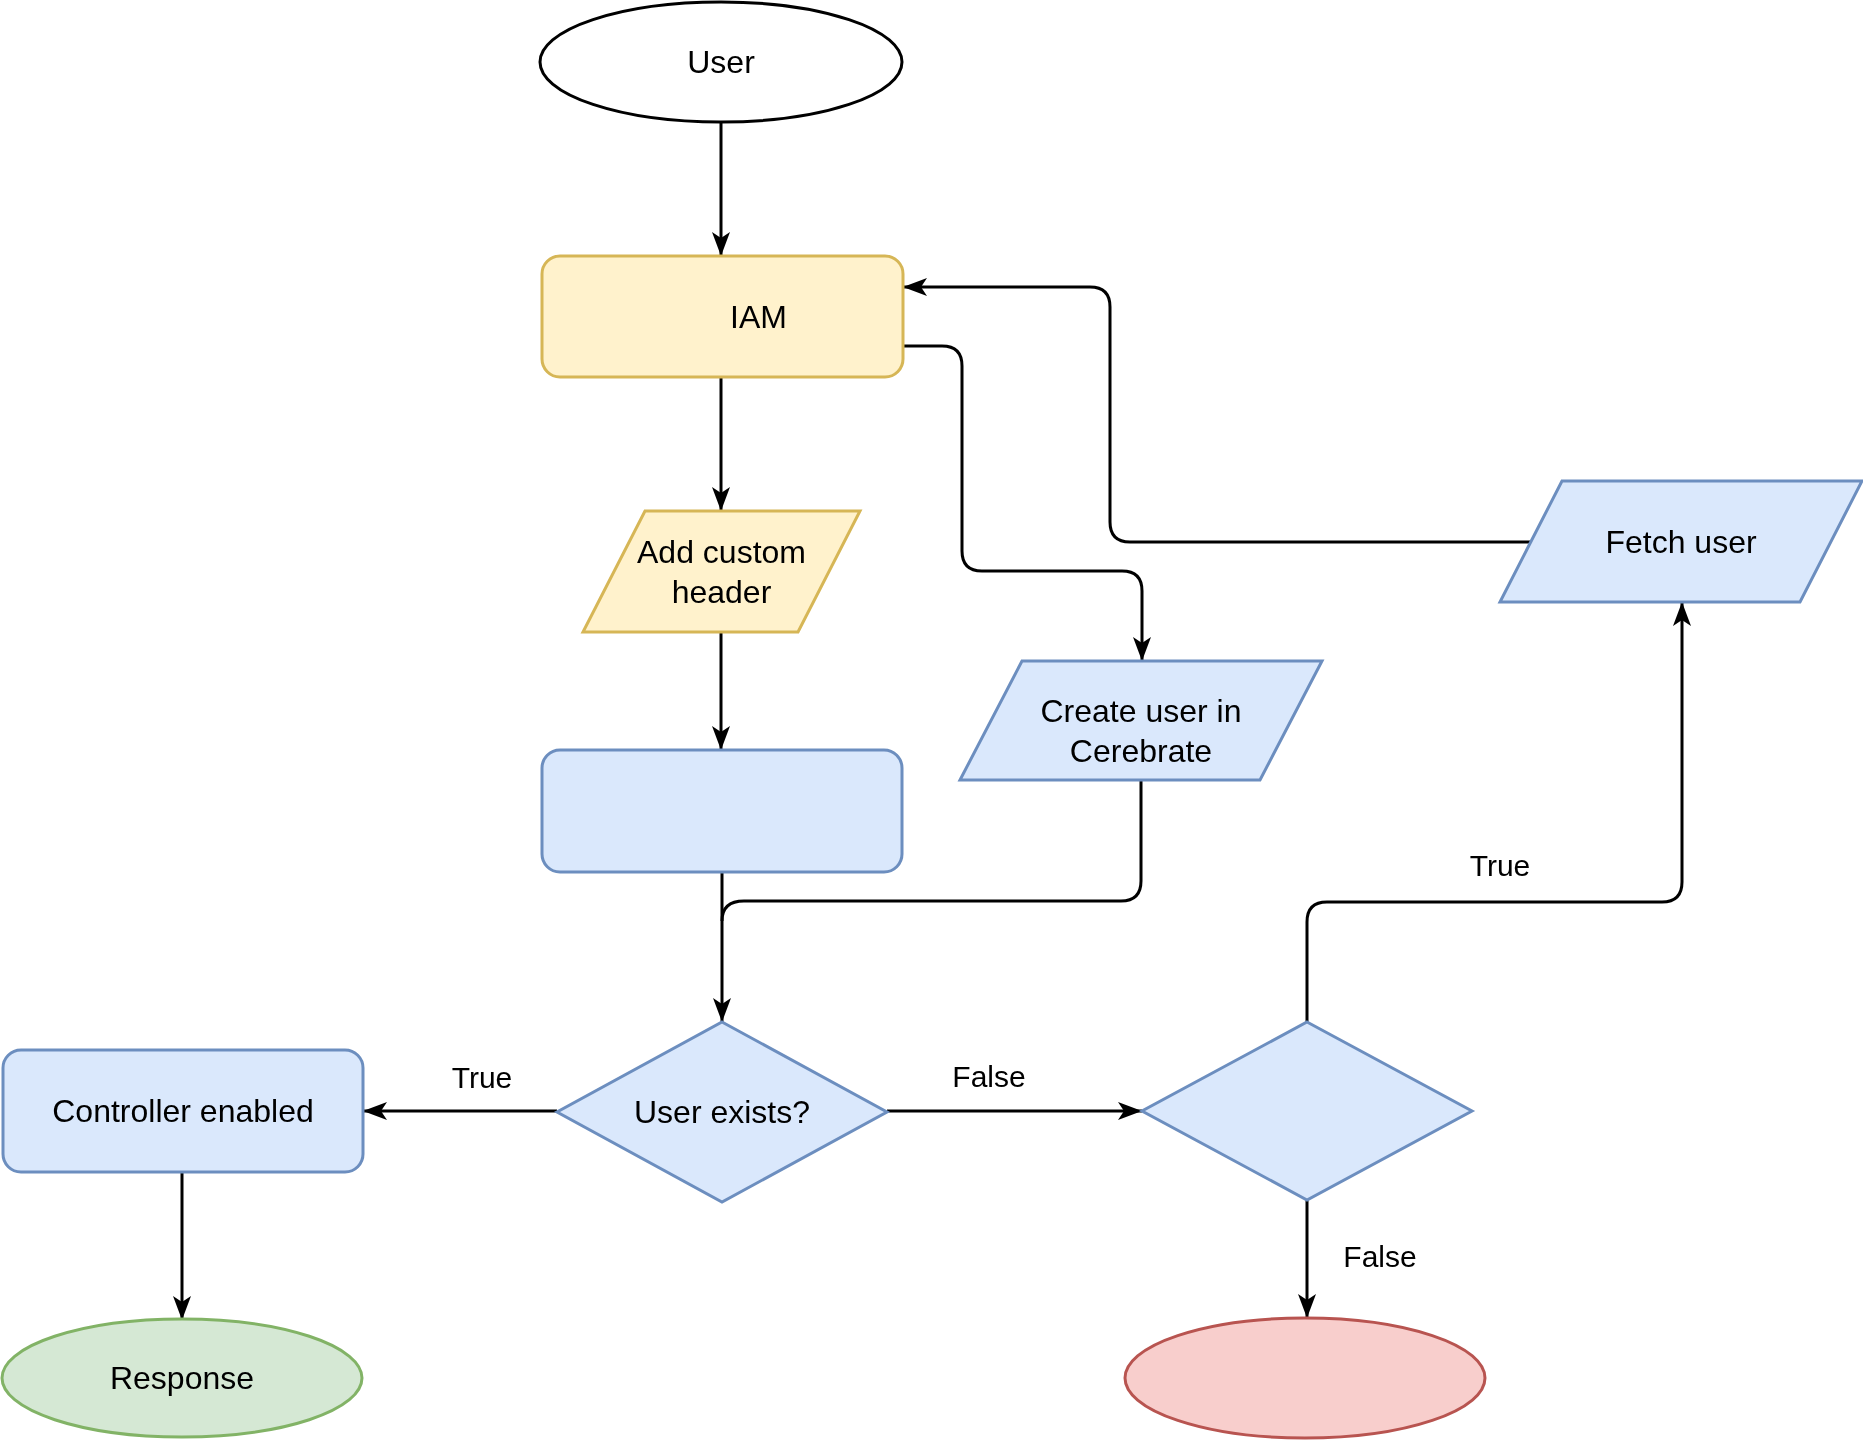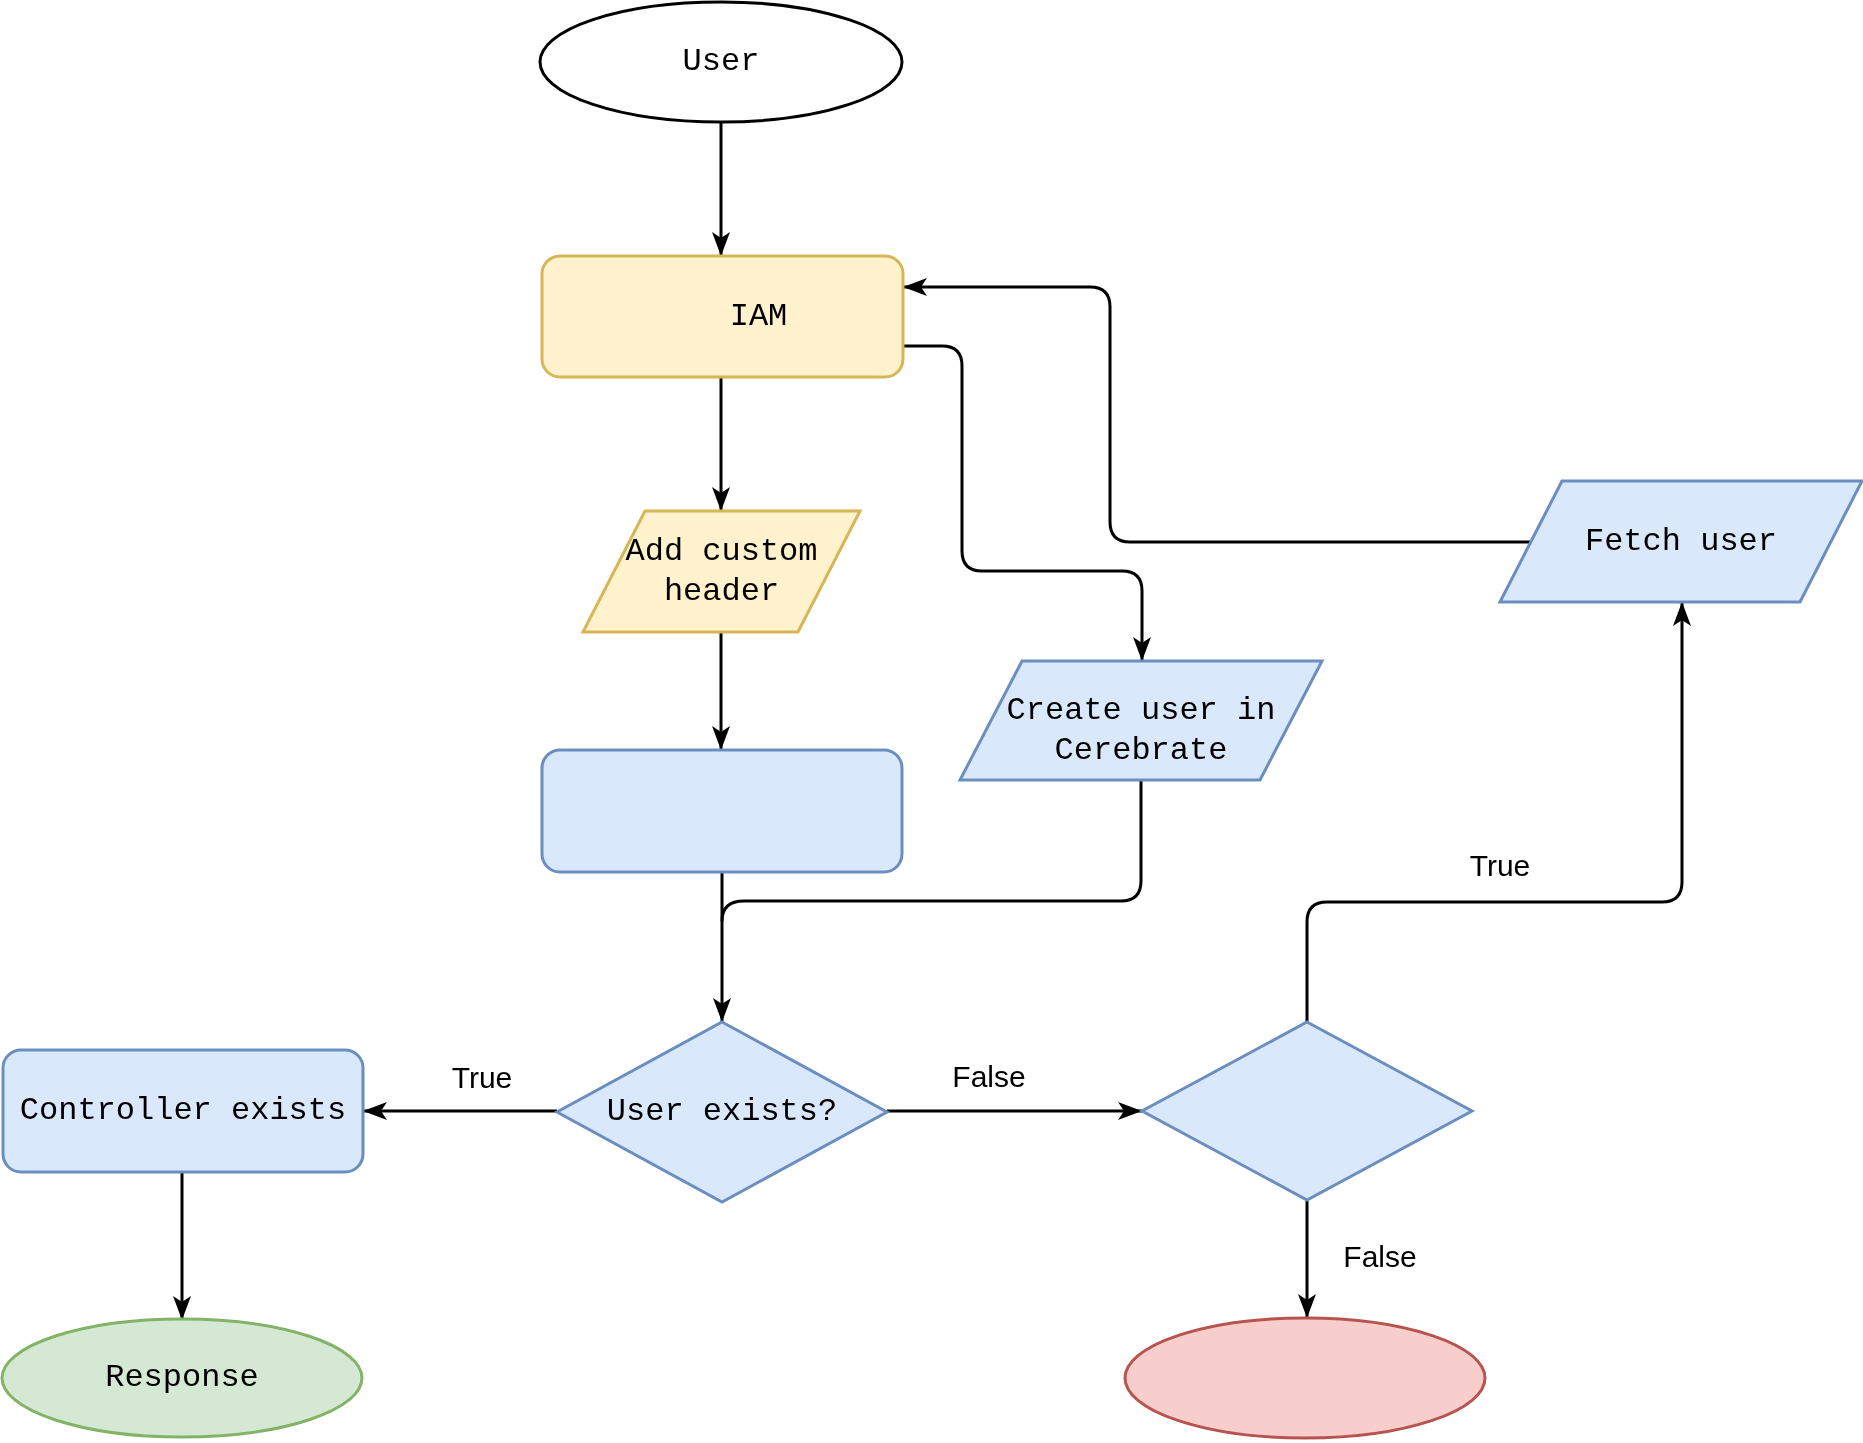--- a/index.html
+++ b/index.html
@@ -16,21 +16,20 @@
     position: absolute;
     display: flex;
     align-items: center;
     justify-content: center;
     text-align: center;
     white-space: pre-line;
     font-size: 32px;
     line-height: 1.25;
     color: #000000;
     pointer-events: none;
-    font-family: Liberation Mono, monospace;
   }
   .edge-label {
     position: absolute;
     transform: translate(-50%, -50%);
     white-space: nowrap;
     font-size: 30px;
     color: #000000;
     pointer-events: none;
   }
 </style>
@@ -77,21 +76,21 @@
   </svg>
 
   <div class="node-label" style="left:540px; top:2px; width:362px; height:120px;">User</div>
   <div class="node-label" style="left:542px; top:256px; width:361px; height:121px;padding-left:36px;">IAM</div>
   <div class="node-label" style="left:583px; top:511px; width:277px; height:121px;">Add custom
 header</div>
   <div class="node-label" style="left:960px; top:661px; width:362px; height:139px;">Create user in
 Cerebrate</div>
   <div class="node-label" style="left:1500px; top:481px; width:362px; height:121px;">Fetch user</div>
   <div class="node-label" style="left:557px; top:1022px; width:330px; height:180px;">User exists?</div>
-  <div class="node-label" style="left:3px; top:1050px; width:360px; height:122px;">Controller exists</div>
+  <div class="node-label" style="left:3px; top:1050px; width:360px; height:122px;">Controller enabled</div>
   <div class="node-label" style="left:2px; top:1319px; width:360px; height:118px;">Response</div>
 
   <div class="edge-label" style="left:482px; top:1078px;">True</div>
   <div class="edge-label" style="left:989px; top:1077px;">False</div>
   <div class="edge-label" style="left:1500px; top:866px;">True</div>
   <div class="edge-label" style="left:1380px; top:1257px;">False</div>
 
 </div>
 
 </body></html>

